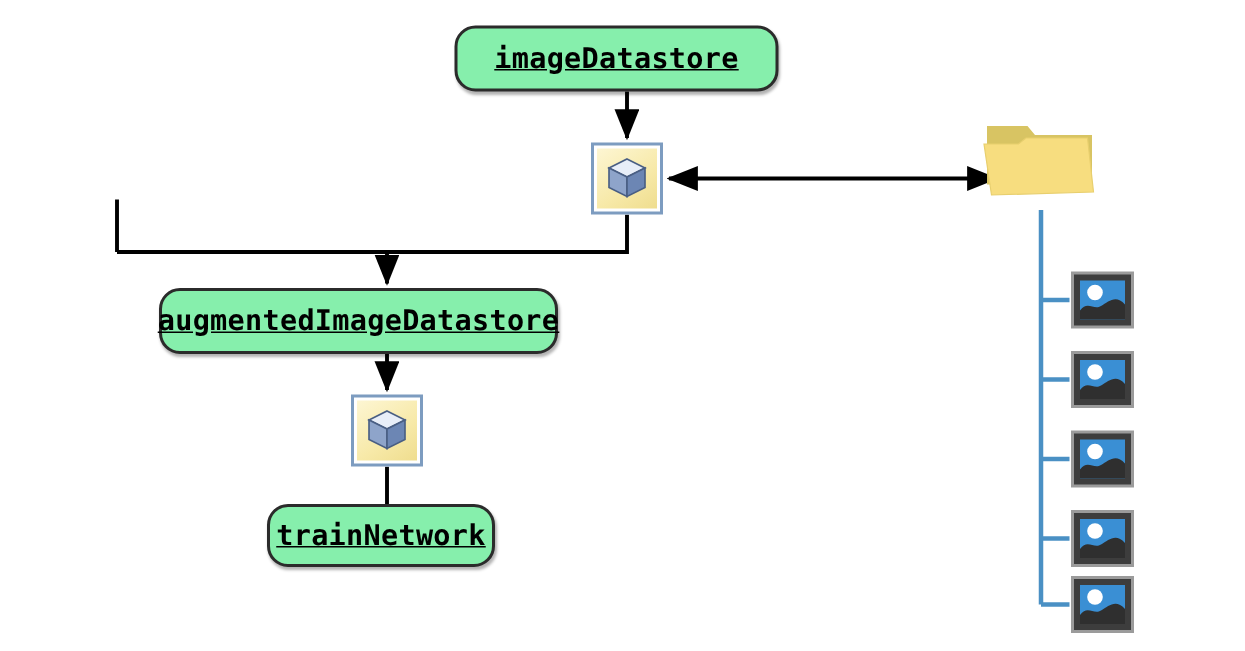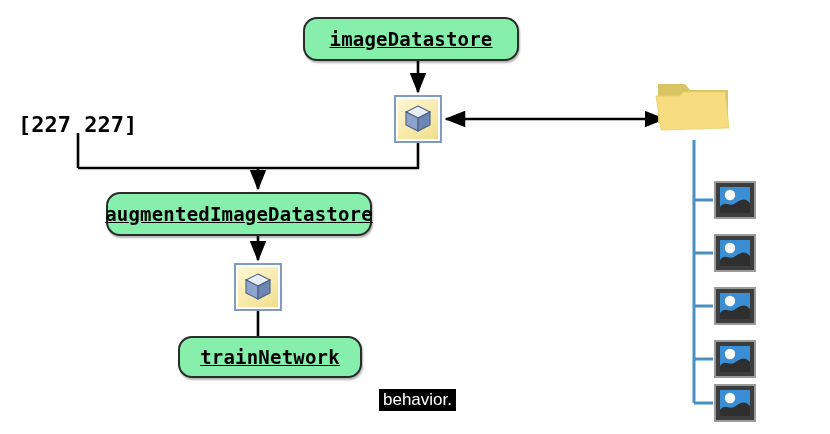--- a/index.html
+++ b/index.html
@@ -130,21 +130,21 @@
   </svg>
 
   <div class="node-box" style="left:303px; top:17px; width:216px; height:44px;">
     <span class="node-label" style="font-size:19px;">imageDatastore</span>
   </div>
 
   <div class="node-box" style="left:106px; top:192px; width:266px; height:44px;">
     <span class="node-label" style="font-size:19px;">augmentedImageDatastore</span>
   </div>
 
-  <div class="node-box" style="left:178px; top:336px; width:184px; height:42px;">
+  <div class="node-box" style="left:178px; top:336px; width:152px; height:42px;">
     <span class="node-label" style="font-size:19px;">trainNetwork</span>
   </div>
 
   <div class="cube-icon" style="left:394px; top:95px; width:48px; height:48px;">
     <div class="cube-inner">
       <svg width="30" height="30" viewBox="0 0 30 30">
         <polygon points="15,2 27,8 15,14 3,8" fill="#e8eef8" stroke="#4a5f84" stroke-width="1.1"></polygon>
         <polygon points="3,8 15,14 15,27 3,21" fill="#8ea4ca" stroke="#4a5f84" stroke-width="1.1"></polygon>
         <polygon points="27,8 15,14 15,27 27,21" fill="#6c86b4" stroke="#4a5f84" stroke-width="1.1"></polygon>
       </svg>
@@ -154,23 +154,21 @@
   <div class="cube-icon" style="left:234px; top:263px; width:48px; height:48px;">
     <div class="cube-inner">
       <svg width="30" height="30" viewBox="0 0 30 30">
         <polygon points="15,2 27,8 15,14 3,8" fill="#e8eef8" stroke="#4a5f84" stroke-width="1.1"></polygon>
         <polygon points="3,8 15,14 15,27 3,21" fill="#8ea4ca" stroke="#4a5f84" stroke-width="1.1"></polygon>
         <polygon points="27,8 15,14 15,27 27,21" fill="#6c86b4" stroke="#4a5f84" stroke-width="1.1"></polygon>
       </svg>
     </div>
   </div>
 
-  <div class="dim-label" style="left:18px; top:112px; font-size:22px;">[227 227]</div>
-
-  <div class="caption-highlight" style="left:379px; top:389px; font-size:17px;">behavior.</div>
+
 
   <div class="folder-icon" style="left:655px; top:78px; width:76px; height:64px;">
     <svg width="76" height="64" viewBox="0 0 76 64">
       <path d="M3,6 L30,6 L35,12 L73,12 L73,45 L3,45 Z" fill="#d8c463"></path>
       <path d="M1,18 L24,18 L29,14 L70,14 L74,50 L6,52 Z" fill="#f7dd7f"></path>
       <path d="M1,18 L24,18 L29,14 L70,14 L74,50 L6,52 Z" fill="none" stroke="#e8cf6e" stroke-width="0.8"></path>
     </svg>
   </div>
 
   <div class="image-thumb" style="left:713px; top:180px; width:44px; height:40px;">

